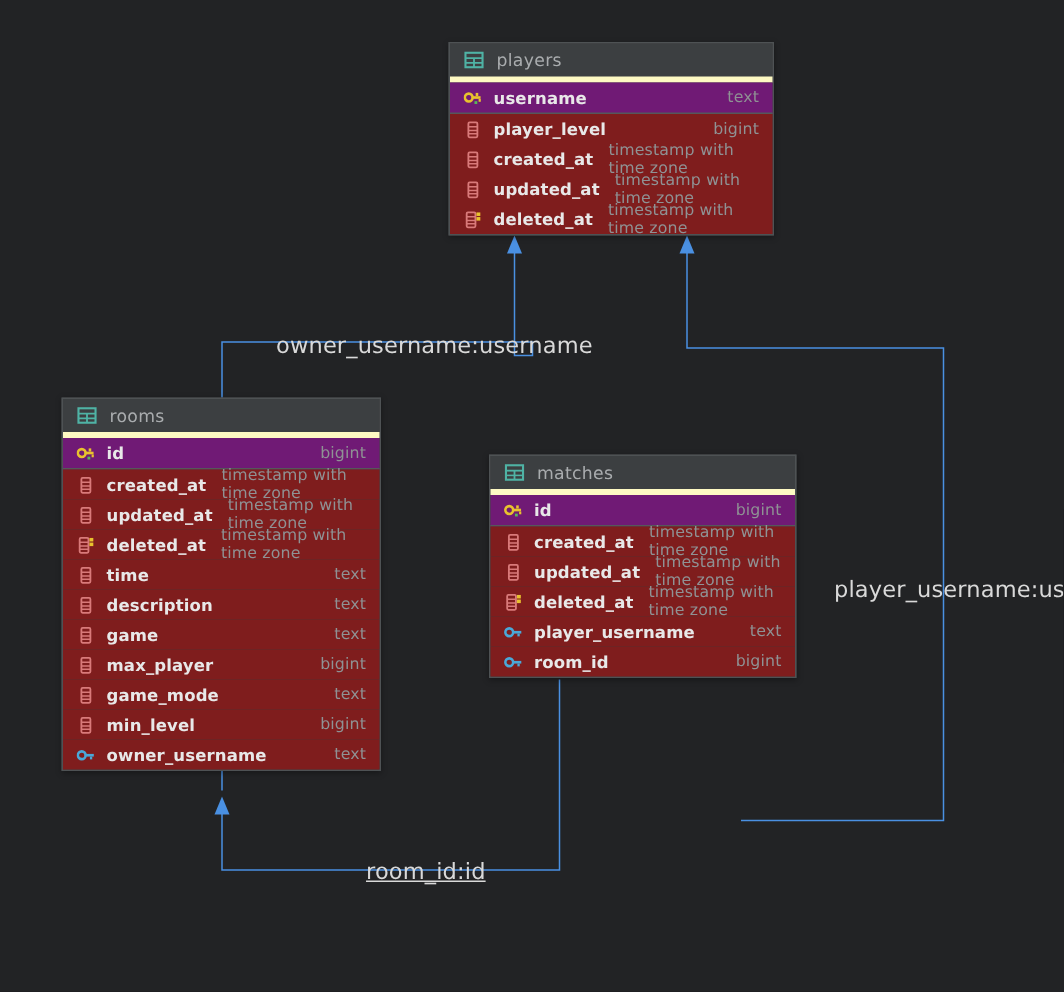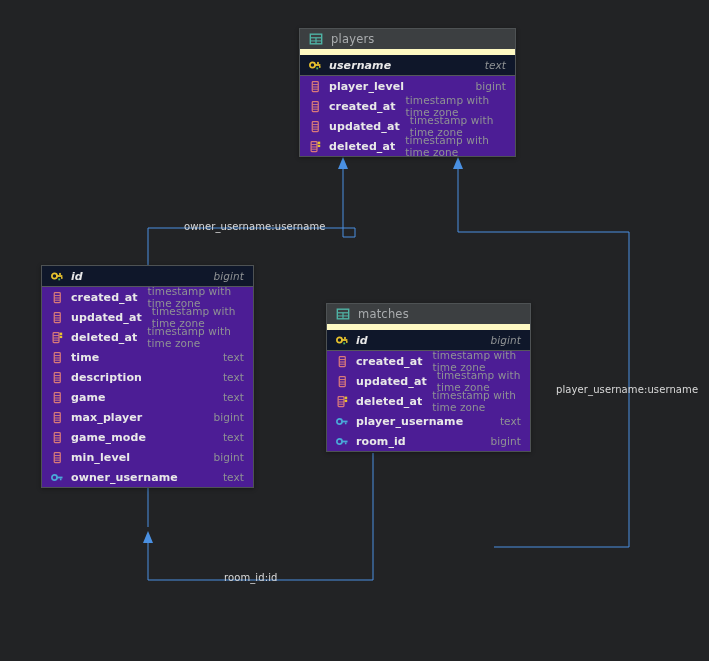--- a/index.html
+++ b/index.html
@@ -19,59 +19,58 @@
     position: absolute;
     left: 0;
     top: 0;
     width: 709px;
     height: 661px;
     pointer-events: none;
   }
   .edge-label {
     position: absolute;
     color: #d9d9d9;
-    font-size: 10px;
+    font-size: 15px;
     white-space: nowrap;
     letter-spacing: 0.1px;
   }
   .table-node {
     position: absolute;
     border: 1px solid #4e5254;
     box-sizing: border-box;
     background: #3a3d3f;
     box-shadow: 0 1px 4px rgba(0,0,0,0.35);
   }
   .table-header {
     height: 26px;
     display: flex;
     align-items: center;
     padding: 0 9px;
     background: #3c3f41;
-    border-bottom: 6px solid #fef9c3;
+    border-bottom: 4px solid #fef9c3;
     box-sizing: border-box;
   }
   .table-title {
     color: #a9acae;
     font-size: 11.5px;
     margin-left: 8px;
     letter-spacing: 0.2px;
   }
   .col-row {
     height: 20px;
     display: flex;
     align-items: center;
     padding: 0 9px 0 9px;
     box-sizing: border-box;
-    background: #4c1d95;
+    background: #7f1d1d;
   }
   .col-row.pk-row {
-    background: #0f172a;
+    background: #701a75;
     border-bottom: 1px solid #55585a;
     height: 21px;
-    font-style: italic;
   }
   .col-icon {
     width: 13px;
     height: 13px;
     flex: 0 0 13px;
     margin-right: 7px;
     display: block;
   }
   .col-name {
     color: #e8e8e8;
@@ -98,21 +97,21 @@
       <polygon points="338,169 348,169 343,157" fill="#4a90e2"></polygon>
       <path d="M 494 547 L 629 547 L 629 232 L 458 232 L 458 161" fill="none" stroke="#4a90e2" stroke-width="1"></path>
       <polygon points="453,169 463,169 458,157" fill="#4a90e2"></polygon>
       <path d="M 373 453 L 373 580 L 148 580 L 148 535" fill="none" stroke="#4a90e2" stroke-width="1"></path>
       <polygon points="143,543 153,543 148,531" fill="#4a90e2"></polygon>
     </svg>
 
   <div id="labels">
       <div class="edge-label" style="left: 184px; top: 221px;">owner_username:username</div>
       <div class="edge-label" style="left: 556px; top: 384px;">player_username:username</div>
-      <div class="edge-label" style="left: 224px; top: 572px;">room_id:id</div>
+      <div class="edge-label" style="left: 244px; top: 572px; text-decoration: underline;">room_id:id</div>
     </div>
 
   <div id="tables">
       <div class="table-node" style="left: 299px; top: 28px; width: 217px;">
         <div class="table-header">
           <svg class="tbl-icon" viewBox="0 0 16 16" xmlns="http://www.w3.org/2000/svg">
             <rect x="1.5" y="2.5" width="13" height="11" fill="none" stroke="#4fb3a5" stroke-width="1.6"></rect>
             <line x1="1.5" y1="6.6" x2="14.5" y2="6.6" stroke="#4fb3a5" stroke-width="1.4"></line>
             <line x1="8" y1="6.6" x2="8" y2="13.5" stroke="#4fb3a5" stroke-width="1.4"></line>
             <line x1="1.5" y1="10.2" x2="14.5" y2="10.2" stroke="#4fb3a5" stroke-width="1.2"></line>
@@ -167,20 +166,29 @@
             <line x1="2.6" y1="8.6" x2="9.8" y2="8.6" stroke="#d97a7a" stroke-width="1.2"></line>
             <line x1="2.6" y1="11.3" x2="9.8" y2="11.3" stroke="#d97a7a" stroke-width="1.2"></line>
             <rect x="10.6" y="2.0" width="3.2" height="2.9" fill="#e8c22e"></rect>
             <rect x="10.6" y="5.8" width="3.2" height="2.9" fill="#e8c22e"></rect>
           </svg>
           <span class="col-name">deleted_at</span>
           <span class="col-type">timestamp with time zone</span>
         </div>
       </div>
       <div class="table-node" style="left: 41px; top: 265px; width: 213px;">
+        <div class="table-header">
+          <svg class="tbl-icon" viewBox="0 0 16 16" xmlns="http://www.w3.org/2000/svg">
+            <rect x="1.5" y="2.5" width="13" height="11" fill="none" stroke="#4fb3a5" stroke-width="1.6"></rect>
+            <line x1="1.5" y1="6.6" x2="14.5" y2="6.6" stroke="#4fb3a5" stroke-width="1.4"></line>
+            <line x1="8" y1="6.6" x2="8" y2="13.5" stroke="#4fb3a5" stroke-width="1.4"></line>
+            <line x1="1.5" y1="10.2" x2="14.5" y2="10.2" stroke="#4fb3a5" stroke-width="1.2"></line>
+          </svg>
+          <span class="table-title">rooms</span>
+        </div>
         <div class="col-row pk-row">
           <svg class="col-icon" viewBox="0 0 16 16" xmlns="http://www.w3.org/2000/svg">
             <circle cx="4.3" cy="7.4" r="3.2" fill="none" stroke="#e8c22e" stroke-width="2.1"></circle>
             <rect x="6.6" y="6.3" width="7.4" height="2.2" fill="#e8c22e"></rect>
             <rect x="10.0" y="3.6" width="2.1" height="2.6" fill="#e8c22e"></rect>
             <rect x="12.4" y="8.6" width="1.8" height="2.3" fill="#e8c22e"></rect>
             <rect x="9.0" y="10.4" width="2.3" height="2.3" fill="#57b85a"></rect>
           </svg>
           <span class="col-name">id</span>
           <span class="col-type">bigint</span>

